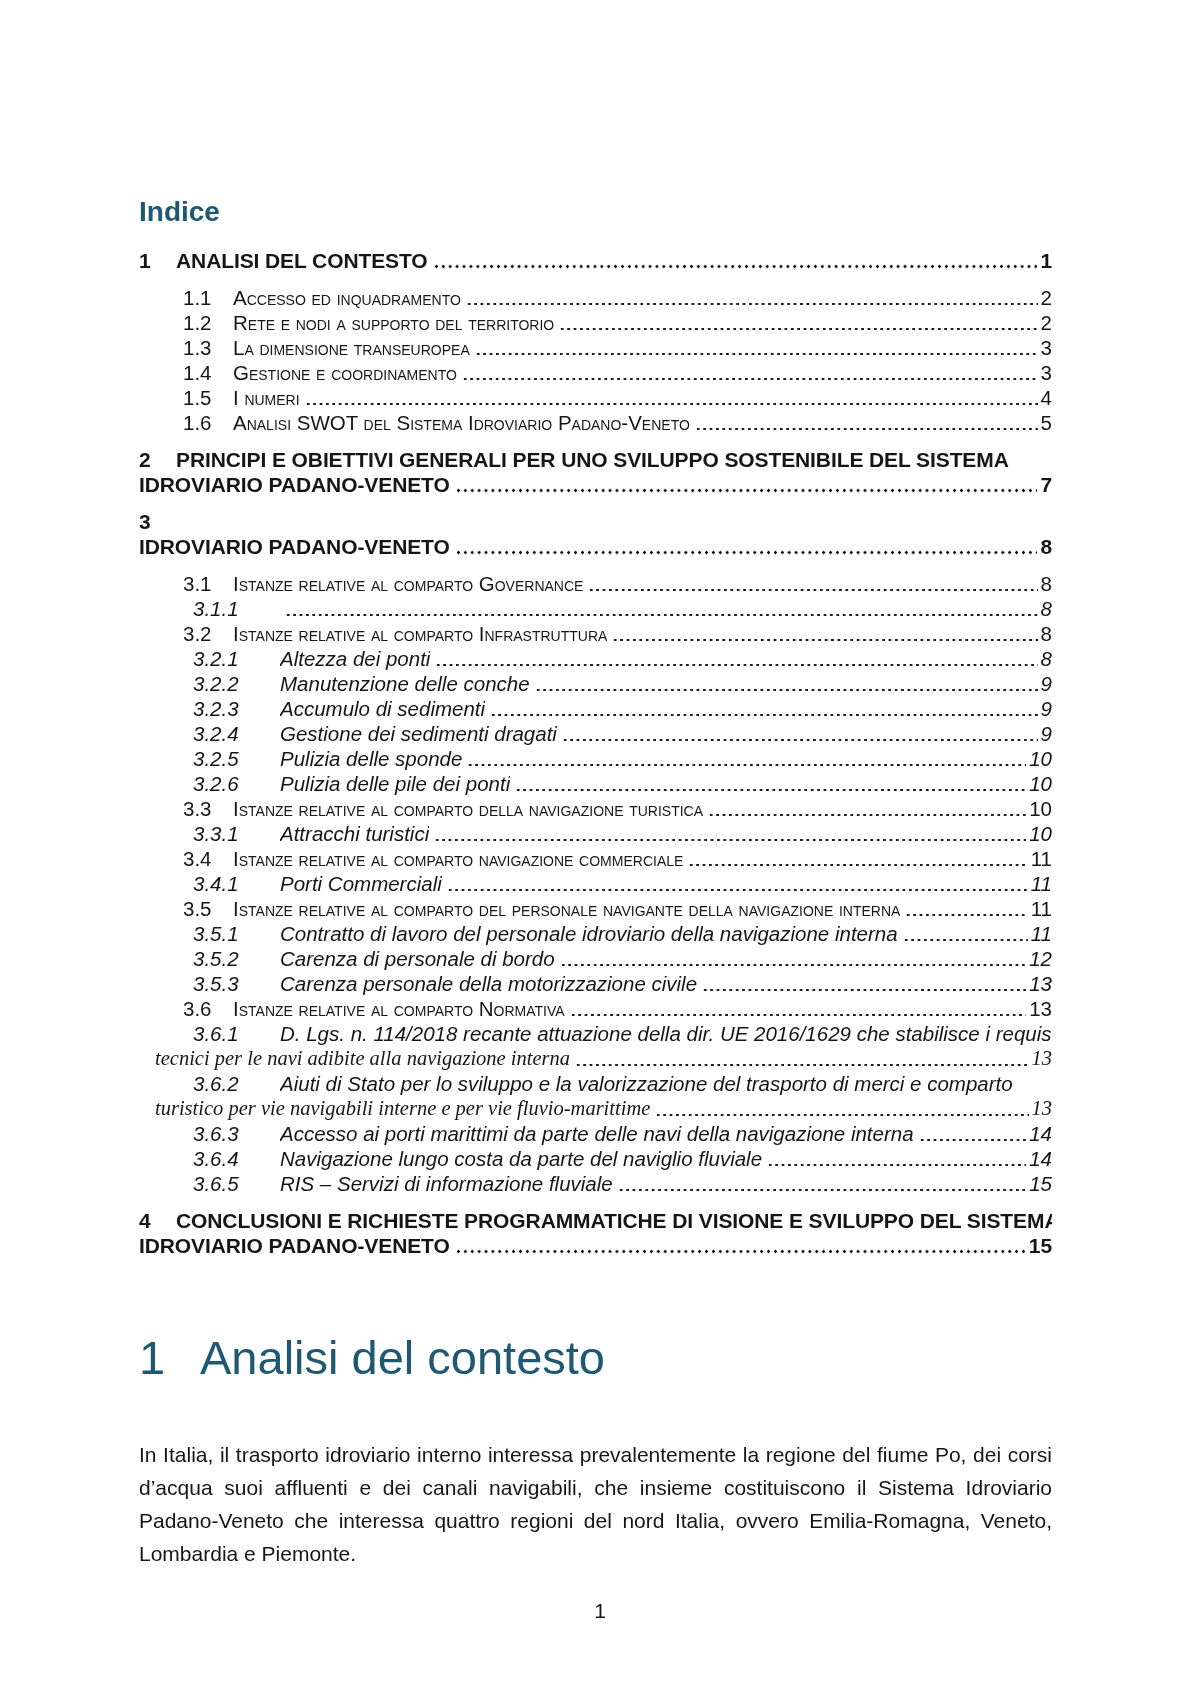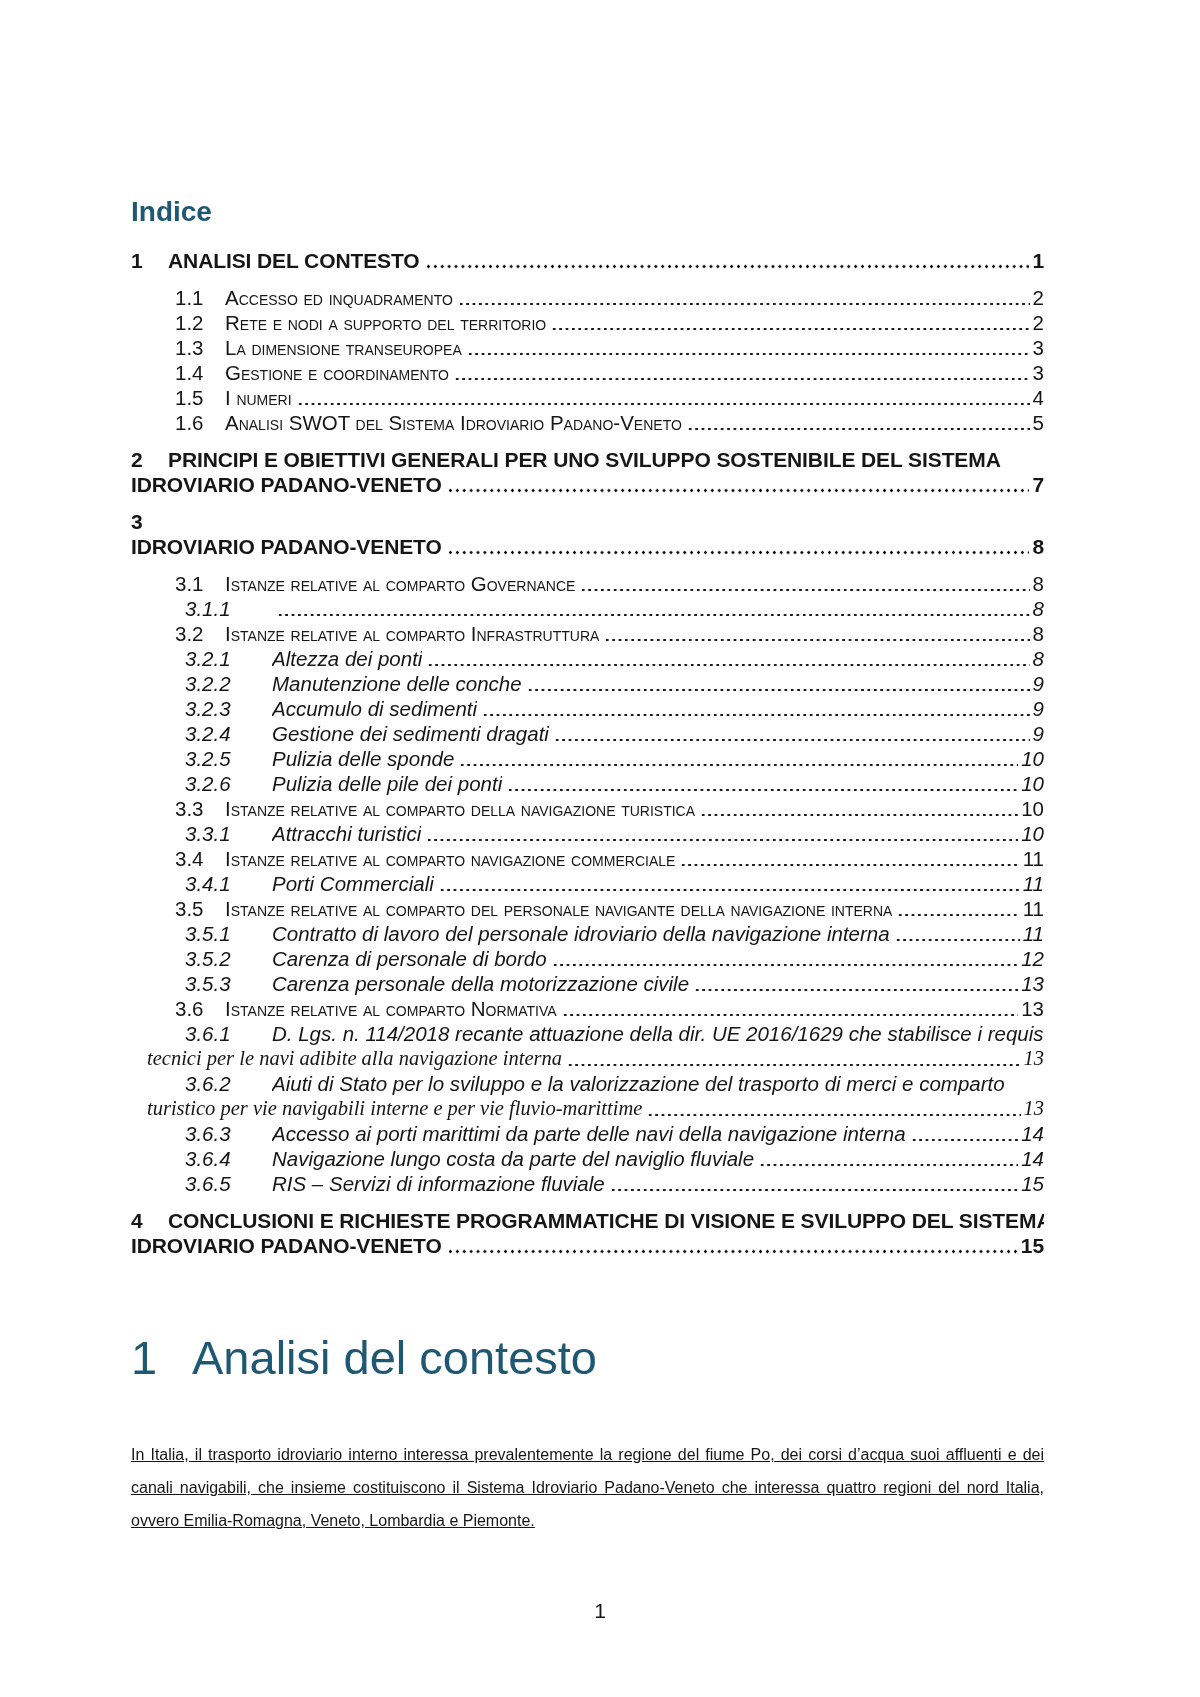--- a/index.html
+++ b/index.html
@@ -8,21 +8,21 @@
   body {
     width: 1200px; height: 1697px;
     background: #ffffff;
     font-family: "Liberation Sans", sans-serif;
     color: var(--text-color);
     position: relative;
     overflow: hidden;
   }
   .content {
     position: absolute;
-    left: 131px; top: 196px;
+    left: 139px; top: 196px;
     width: 913px;
   }
   .toc-title {
     font-size: 28px; font-weight: bold;
     color: var(--heading-color);
     margin: 0 0 20px 0; line-height: 32px;
   }
   
   .toc-entry { color: var(--text-color); }
   .toc-row { display: flex; align-items: stretch; line-height: 25px; }
@@ -56,24 +56,23 @@
   
   .sec-heading {
     margin-top: 77px;
     font-size: 47px; font-weight: normal;
     color: var(--heading-color);
     line-height: 46px;
   }
   .sec-num { display: inline-block; width: 61px; }
   .body-par {
     margin: 57px 0 0 0;
-    font-size: 16px; line-height: 33px;
+    font-size: 21px; line-height: 33px;
     text-align: justify;
     color: var(--text-color);
-    text-decoration: underline;
   }
   .footer {
     position: absolute;
     top: 1598px; left: 0; width: 1200px;
     text-align: center;
     font-size: 21px; line-height: 25px;
     color: var(--text-color);
   }
 </style>
 </head>

